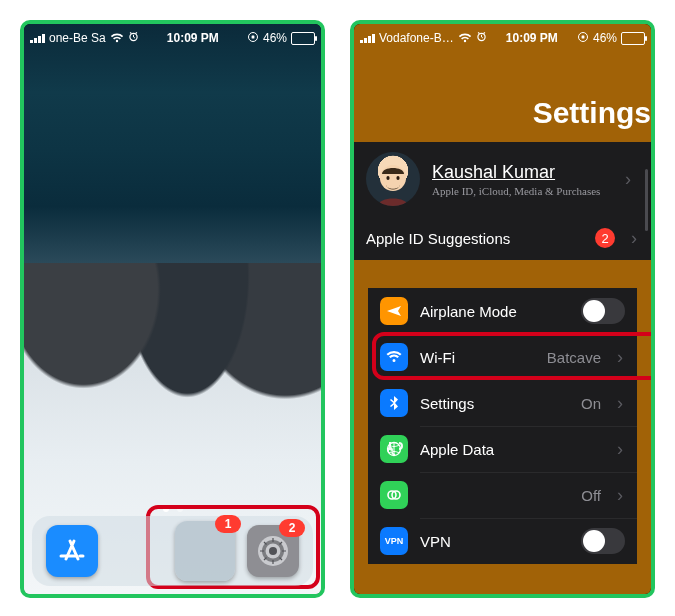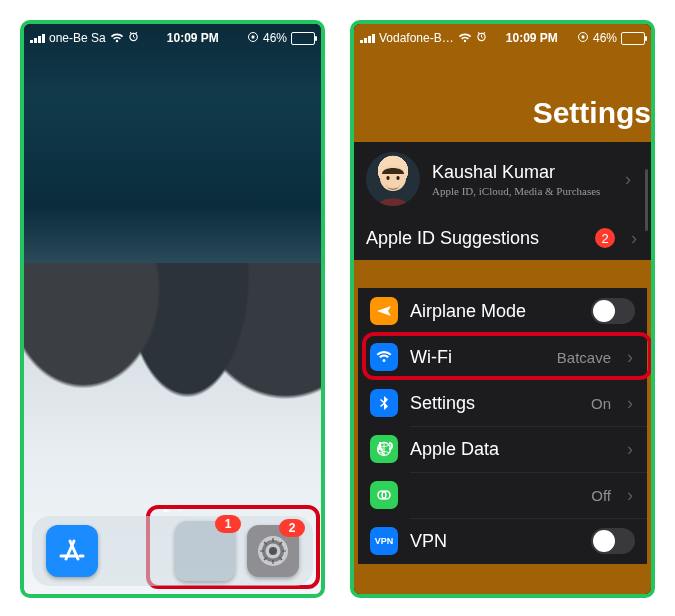--- a/index.html
+++ b/index.html
@@ -88,30 +88,30 @@
   .folder .mini{border-radius:3px;}
   .settings-icon{background:#8e8e93;}
   .dock-spacer{flex:1;}
   .highlight-red{
     position:absolute;border:4px solid #d4001a;border-radius:12px;pointer-events:none;
   }
 
   
   .settings-bg{background:#a16207;position:absolute;inset:0;}
   .settings-title{font-size:30px;font-weight:700;margin:48px 0 12px 14px;text-align:right;}
-  .cell-group{background:#1c1c1e;margin:4px;}
+  .cell-group{background:#1c1c1e;margin:14px;}
   .cell-group.inset{margin:0 0 28px 0;}
   .profile-row{display:flex;align-items:center;gap:12px;padding:10px 12px;position:relative;}
   .avatar{width:54px;height:54px;border-radius:50%;background:radial-gradient(circle at 50% 35%, #f7d9b8 0 34%, transparent 35%), #23303a;display:flex;align-items:flex-end;justify-content:center;overflow:hidden;}
-  .profile-text .name{font-size:18px;font-weight:500;}
+  .profile-text .name{font-size:18px;font-weight:500;text-decoration:underline;}
   .profile-text .sub{font-size:11px;color:#9a9aa0;margin-top:2px;font-family:Liberation Serif, serif;}
   .chevron{color:#5a5a60;font-size:18px;margin-left:auto;padding-right:8px;}
   .row{display:flex;align-items:center;gap:12px;padding:9px 12px;position:relative;min-height:26px;}
   .row + .row::before{content:"";position:absolute;left:52px;right:0;top:0;height:1px;background:#2a2a2c;}
-  .row .label{font-size:18px;}
+  .row .label{font-size:15px;}
   .row .value{margin-left:auto;color:#8d8d93;font-size:15px;}
   .row .chev{color:#5a5a60;font-size:18px;margin-left:4px;padding-right:2px;}
   .icon-sq{width:28px;height:28px;border-radius:7px;display:flex;align-items:center;justify-content:center;flex-shrink:0;}
   .toggle{margin-left:auto;width:44px;height:26px;border-radius:13px;background:#39393d;position:relative;}
   .toggle .knob{position:absolute;left:2px;top:2px;width:22px;height:22px;border-radius:50%;background:#fff;}
   .count-badge{background:#ff3b30;color:#fff;width:20px;height:20px;border-radius:10px;display:flex;align-items:center;justify-content:center;font-size:13px;font-weight:500;margin-left:auto;}
   .scroll-ind{position:absolute;right:3px;top:145px;width:3px;height:62px;background:#4b4b50;border-radius:2px;}
 </style>
 </head>
 <body>

